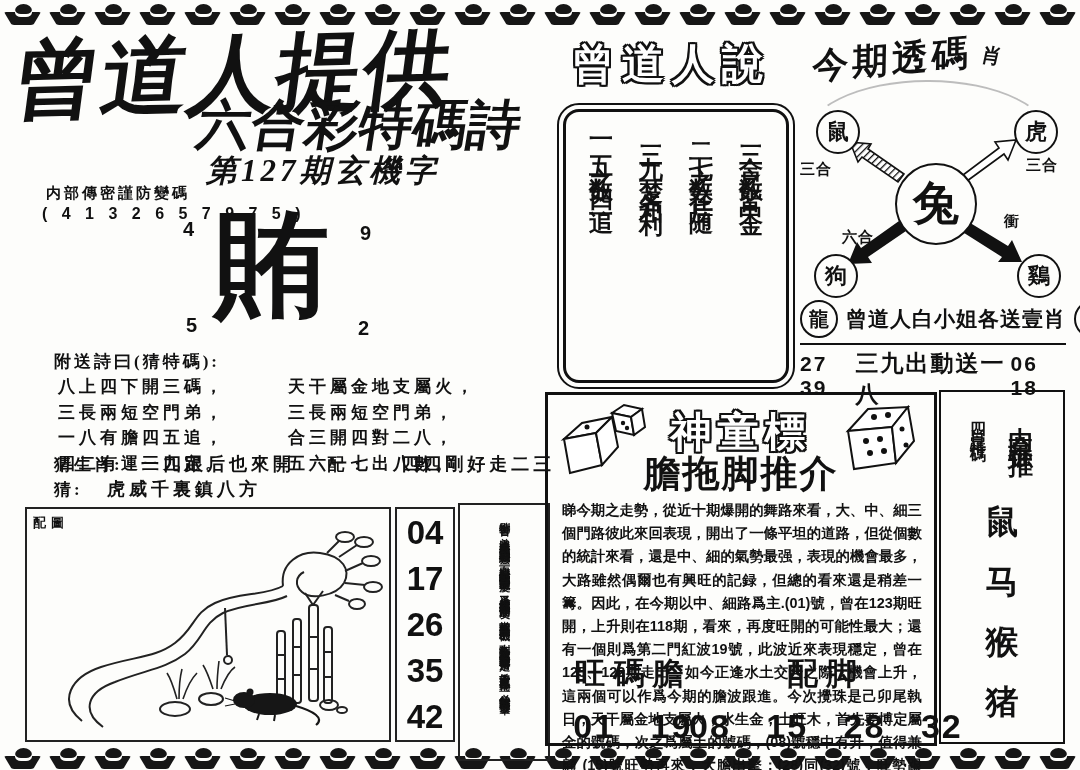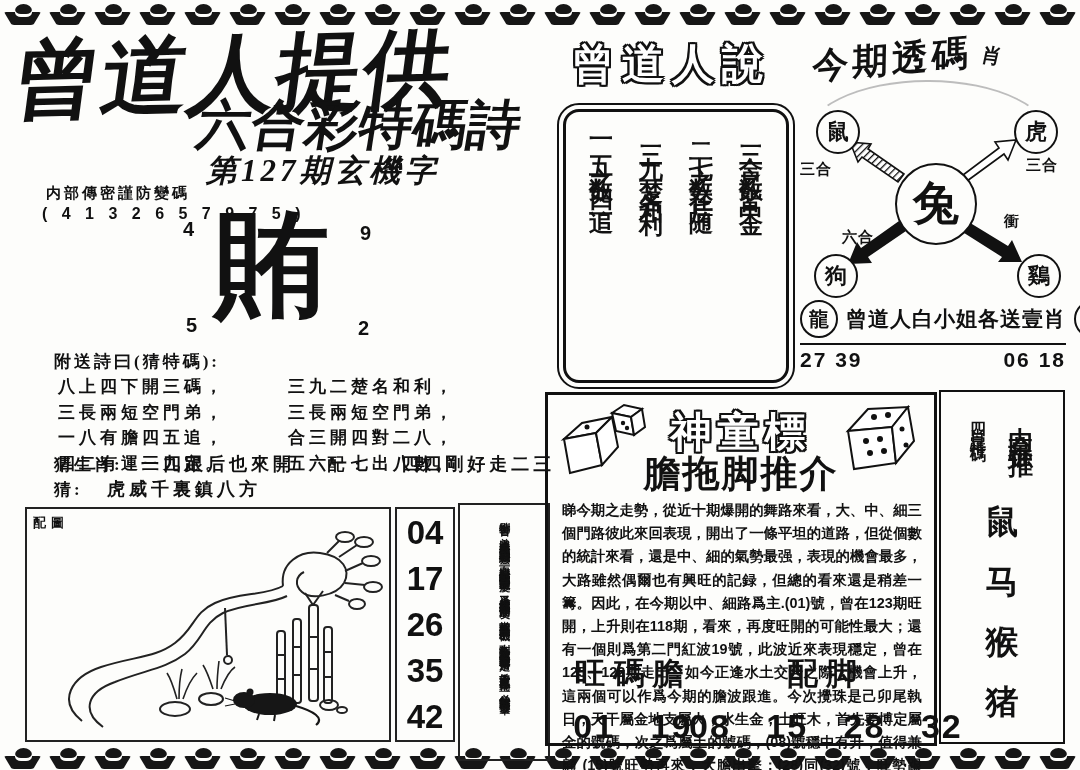--- a/index.html
+++ b/index.html
@@ -150,21 +150,21 @@
   </div>
 
   <div class="abs poemh serif" style="left:54px;top:350px;">附送詩曰(猜特碼):</div>
   <div class="abs poemcol serif" style="left:58px;top:374px;">
     <div>八上四下開三碼，</div>
     <div>三長兩短空門弟，</div>
     <div>一八有膽四五追，</div>
     <div>四二有運三九定。</div>
   </div>
   <div class="abs poemcol serif" style="left:288px;top:374px;">
-    <div>三九二楚名和利，</div>
+    <div>天干屬金地支屬火，</div>
     <div>三長兩短空門弟，</div>
     <div>合三開四對二八，</div>
     <div>五六一七出八數。</div>
   </div>
   <div class="abs hintrow serif" style="left:54px;top:452px;">
     <span class="lab">猜生肖:</span>
     <span class="val" style="margin-left:14px;">一四跟后也來開</span>
     <span class="lab" style="margin-left:28px;">配 :</span>
     <span class="val" style="margin-left:14px;padding-left:20px;">四四剛好走二三</span>
   </div>
@@ -272,20 +272,21 @@
     <span class="abs zrel" style="left:4px;top:126px;margin-left:40px;">六合</span>
     <span class="abs zrel" style="left:206px;top:110px;">衝</span>
   </div>
   <div class="abs giftrow" style="left:800px;top:300px;width:266px;">
     <span class="giftc">龍</span>
     <span class="gifttx">曾道人白小姐各送壹肖</span>
     <span class="giftc">牛</span>
   </div>
   <div class="abs zrow" style="left:800px;top:348px;width:266px;">
     <span class="n">27 39</span>
+    <span class="m">三九出動送一八</span>
     <span class="n">06 18</span>
   </div>
 
   <div class="abs recbox" style="left:545px;top:392px;width:386px;height:348px;">
     <svg class="abs" style="left:6px;top:8px;" width="100" height="78" viewBox="0 0 100 78">
       <g fill="#fff" stroke="#111" stroke-width="2">
         <polygon points="10,36 28,20 58,14 42,30"></polygon>
           <polygon points="10,36 42,30 48,62 16,70"></polygon>
           <polygon points="42,30 58,14 64,44 48,62"></polygon>
         <polygon points="58,10 70,2 88,6 77,14"></polygon>

